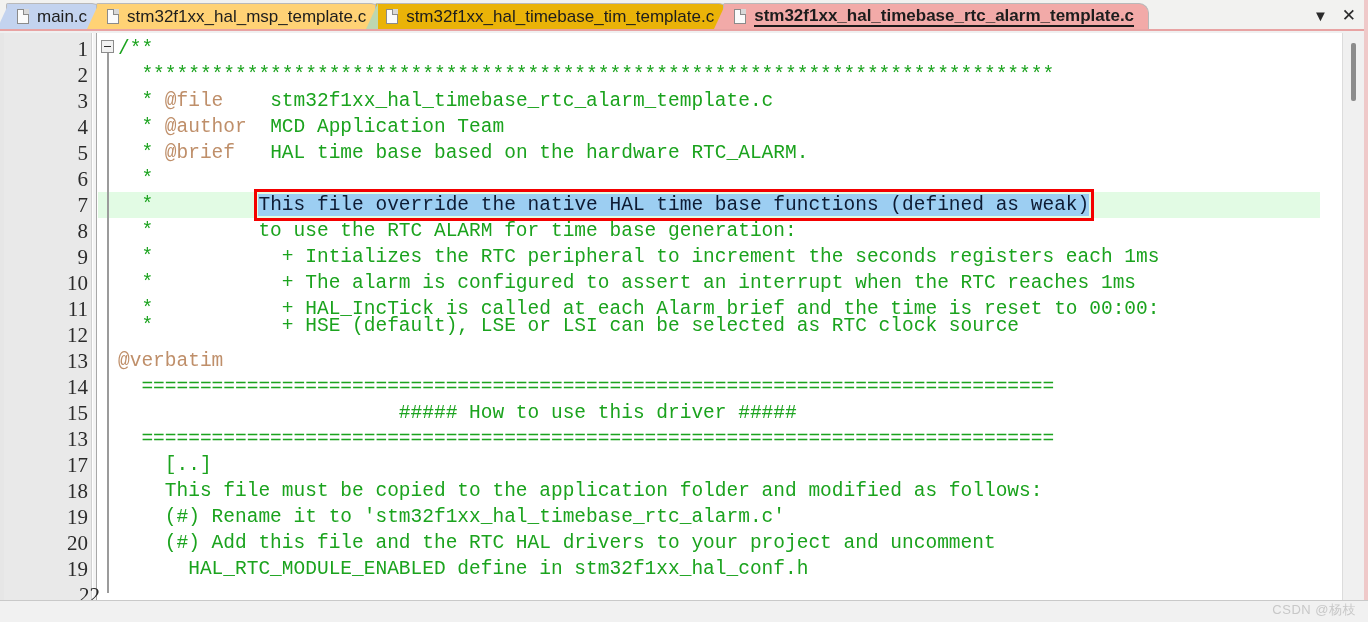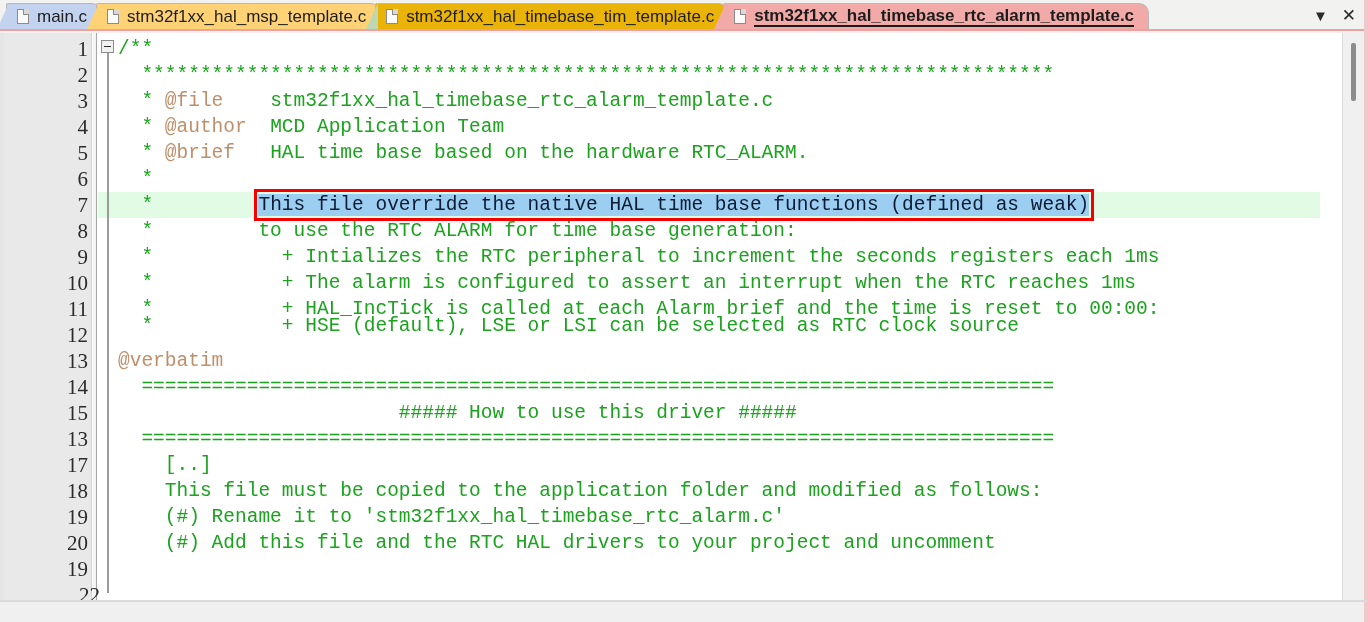--- a/index.html
+++ b/index.html
@@ -351,29 +351,33 @@
         <div class="code-line" style="top: 263px;"><span class="cmt">  *           + HAL_IncTick is called at each Alarm brief and the time is reset to 00:00:</span></div>
         <div class="code-line" style="top: 280px;"><span class="cmt">  *           + HSE (default), LSE or LSI can be selected as RTC clock source</span></div>
         <div class="code-line" style="top: 315px;"><span class="cmt"></span><span class="doctag">@verbatim</span></div>
         <div class="code-line" style="top: 341px;"><span class="cmt">  ==============================================================================</span></div>
         <div class="code-line" style="top: 367px;"><span class="cmt">                        ##### How to use this driver #####</span></div>
         <div class="code-line" style="top: 393px;"><span class="cmt">  ==============================================================================</span></div>
         <div class="code-line" style="top: 419px;"><span class="cmt">    [..]</span></div>
         <div class="code-line" style="top: 445px;"><span class="cmt">    This file must be copied to the application folder and modified as follows:</span></div>
         <div class="code-line" style="top: 471px;"><span class="cmt">    (#) Rename it to 'stm32f1xx_hal_timebase_rtc_alarm.c'</span></div>
         <div class="code-line" style="top: 497px;"><span class="cmt">    (#) Add this file and the RTC HAL drivers to your project and uncomment</span></div>
+        <div class="code-line" style="top: 523px;"><span class="cmt">      HAL_RTC_MODULE_ENABLED define in stm32f1xx_hal_conf.h</span></div>
         <div class="code-line" style="top: 549px;"><span class="cmt"></span></div>
       </div>
 
     <div class="fold-box" style="left:101px; top:7px;"></div>
     <div class="fold-line" style="left:107px; top:20px; height:540px;"></div>
 
     <div class="redbox" id="redbox" style="left: 254.438px; top: 156px; width: 839.844px; height: 32px;"></div>
   </div>
 
   <div class="vscroll">
     <div class="vthumb"></div>
   </div>
 
   <div class="frame-right"></div>
   <div class="frame-bottom-inner"></div>
+  <div class="frame-bottom">
+    <span class="watermark">CSDN @杨枝</span>
+  </div>
 
 </div>
 
 </body></html>

